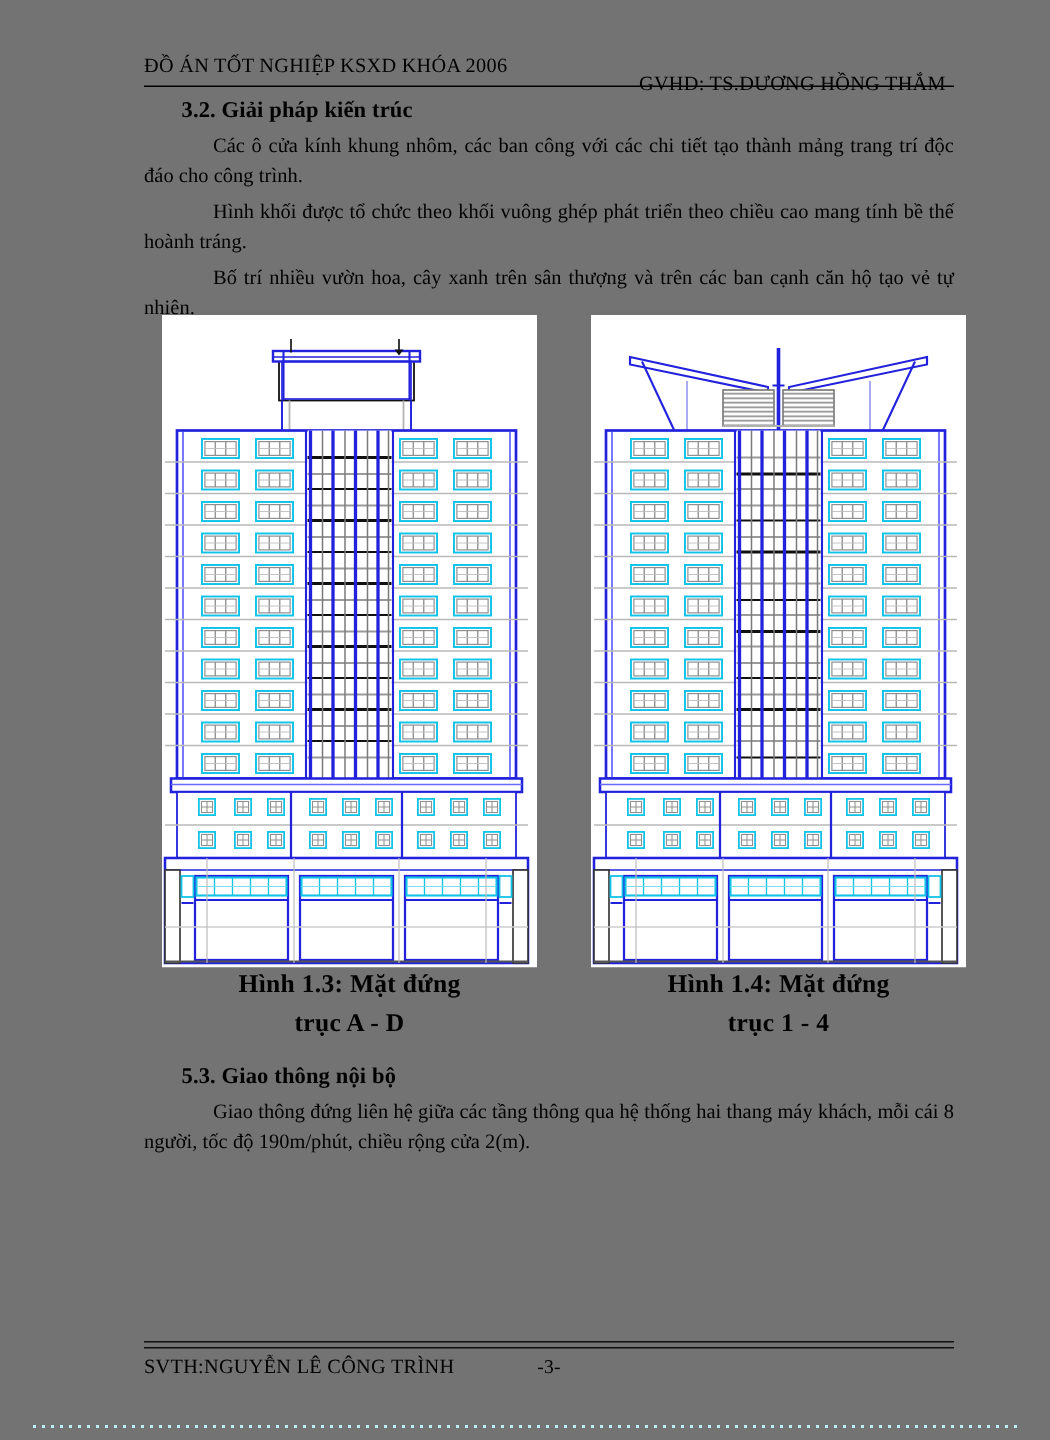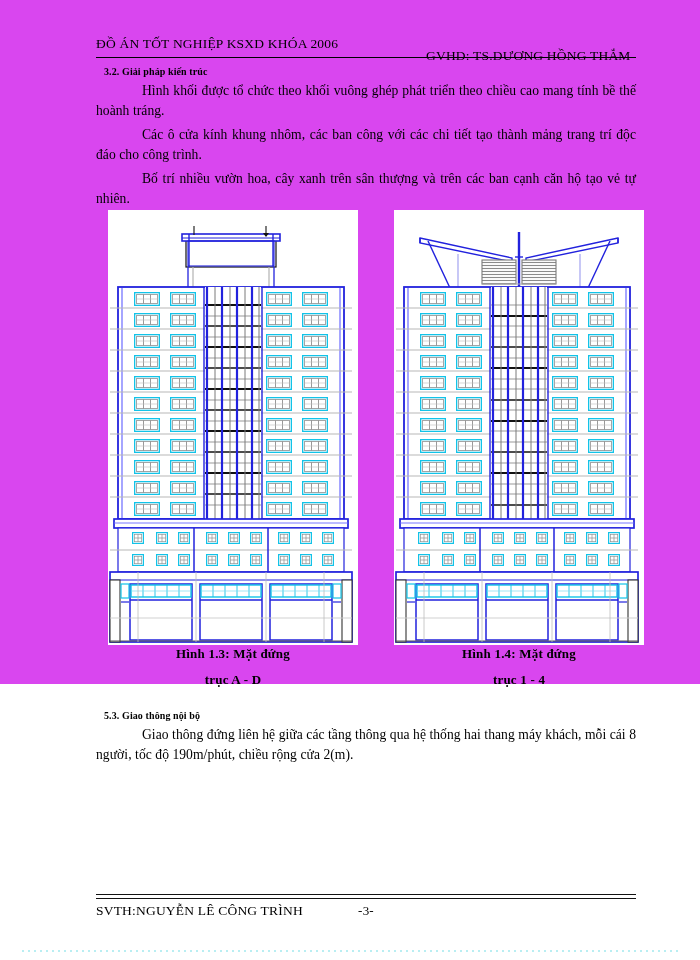--- a/index.html
+++ b/index.html
@@ -13,22 +13,22 @@
     position: relative;
     font-family: "Liberation Serif", "DejaVu Serif", serif;
     color: #000000;
     overflow: hidden;
   }
 
   .page {
     position: absolute;
     inset: 0;
     width: 700px;
-    height: 684px;
-    background: #d946ef;
+    height: 960px;
+    background: #737373;
   }
 
   
   .header {
     position: absolute;
     left: 96px;
     top: 36px;
     width: 520px;
     height: 22px;
     display: flex;
@@ -56,22 +56,22 @@
 
   
   .content {
     position: absolute;
     left: 96px;
     top: 62px;
     width: 540px;
   }
   .heading {
     font-weight: bold;
-    font-size: 10px;
-    margin: 4px 0 4px 8px;
+    font-size: 15px;
+    margin: 4px 0 4px 25px;
     letter-spacing: 0.1px;
   }
   .para {
     font-size: 13.6px;
     line-height: 19.5px;
     text-align: justify;
     text-indent: 46px;
     margin: 0 0 5px 0;
     letter-spacing: 0.05px;
   }
@@ -99,21 +99,21 @@
     top: 0;
     width: 250px;
     height: 435px;
   }
   .drawing svg { display: block; }
 
   .caption {
     position: absolute;
     width: 250px;
     text-align: center;
-    font-size: 13px;
+    font-size: 17px;
     font-weight: bold;
     letter-spacing: 0.2px;
   }
   .caption-1 { top: 436px; }
   .caption-2 { top: 462px; }
 
   
   .footer-rule-top {
     position: absolute;
     left: 96px;
@@ -162,22 +162,22 @@
 <div class="page">
 
   <div class="header">
     <span class="header-left">ĐỒ ÁN TỐT NGHIỆP KSXD KHÓA 2006</span>
     <span class="header-right">GVHD: TS.DƯƠNG HỒNG THẮM</span>
   </div>
   <div class="header-rule"></div>
 
   <div class="content">
     <div class="heading">3.2. Giải pháp  kiến trúc</div>
+    <p class="para">Các ô cửa kính khung nhôm, các ban công với  các chi tiết tạo thành  mảng trang trí độc đáo cho công trình.</p>
     <p class="para">Hình  khối  được  tổ  chức  theo  khối  vuông  ghép  phát  triển theo  chiều  cao mang tính bề thế hoành tráng.</p>
-    <p class="para">Các ô cửa kính khung nhôm, các ban công với  các chi tiết tạo thành  mảng trang trí độc đáo cho công trình.</p>
     <p class="para">Bố trí nhiều vườn hoa, cây xanh  trên sân thượng  và  trên các ban  cạnh căn hộ tạo vẻ tự nhiên.</p>
   </div>
 
   <div class="figures">
 
     <div class="fig fig-left">
       <div class="drawing">
         <svg width="250" height="435" viewBox="0 0 250 435" xmlns="http://www.w3.org/2000/svg">
           <defs>
 

